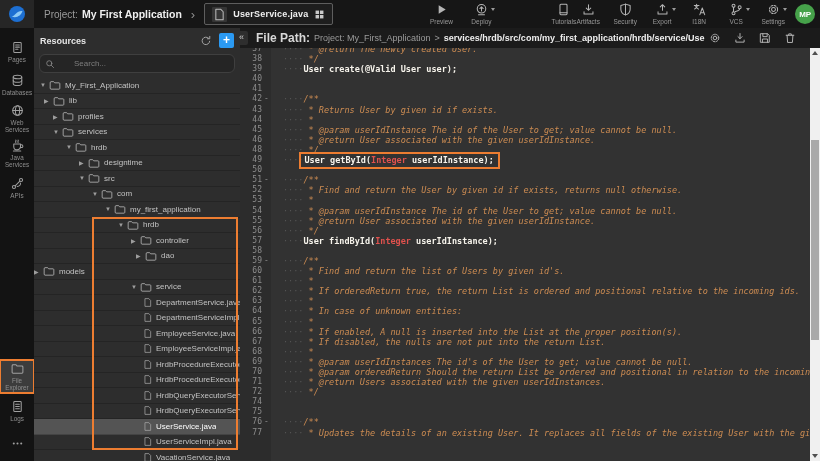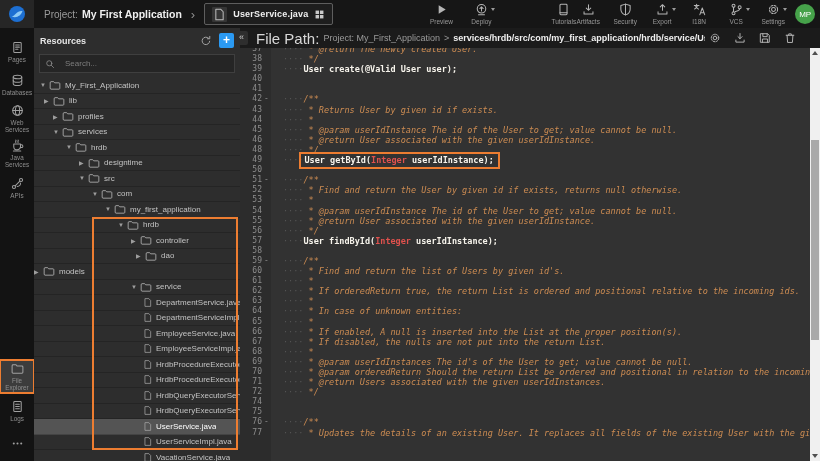--- a/index.html
+++ b/index.html
@@ -19,57 +19,57 @@
   .ft-icon{width:11px;height:13px;color:#bdbdbd;background:#353535;padding:1px 2px;border-radius:1px}
   .ft-label{font-size:9px;font-weight:bold;color:#f0f0f0;letter-spacing:.2px}
   .ft-grid{width:11px;height:11px;color:#c9c9c9}
   .actions-left{margin-left:96px;display:flex;gap:16px;align-items:flex-start}
   .actions-right{margin-left:auto;display:flex;gap:13px;align-items:flex-start;margin-right:10px}
   .tb-item{display:flex;flex-direction:column;align-items:center;min-width:24px;cursor:pointer}
   .tb-item.gap-left{margin-left:42px}
   .ticn{width:13px;height:13px;color:#b5b5b5;position:relative}
   .caret{position:absolute;right:-7px;top:5px;width:0;height:0;border-left:2.6px solid transparent;border-right:2.6px solid transparent;border-top:3.2px solid #9a9a9a}
   .tlbl{font-size:6.5px;color:#989898;margin-top:2px;white-space:nowrap}
-  .avatar{width:20px;height:20px;border-radius:50%;background:#46a24a;color:#fff;font-size:8px;font-weight:normal;display:flex;align-items:center;justify-content:center;margin-right:7px;flex:none;cursor:pointer}
+  .avatar{width:20px;height:20px;border-radius:50%;background:#46a24a;color:#fff;font-size:8px;font-weight:bold;display:flex;align-items:center;justify-content:center;margin-right:7px;flex:none;cursor:pointer}
 
   
   .main{display:flex;height:433px}
 
   
   .rail{width:34px;background:#131313;display:flex;flex-direction:column;align-items:center;padding-top:8px;box-sizing:border-box;flex:none}
   .rail-item{width:34px;min-height:31px;display:flex;flex-direction:column;align-items:center;justify-content:center;padding:2px 0;box-sizing:border-box;cursor:pointer;margin-bottom:2px}
   .ricon{width:13px;height:13px;color:#a0a0a0}
   .rlabel{font-size:6.3px;line-height:7px;text-align:center;margin-top:2px;color:#8f8f8f;width:34px}
   .rail-item.active{background:#3c3c3c;outline:2px solid #ED7D31;outline-offset:-1px}
   .rail-spacer{flex:1}
 
   
   .resources{width:206px;background:#2d2d2d;display:flex;flex-direction:column;position:relative;overflow:hidden;flex:none}
   .res-head{height:25px;display:flex;align-items:center;padding:0 6px;gap:7px;flex:none}
   .res-title{font-size:9px;font-weight:bold;color:#e6e6e6;flex:1}
   .res-refresh{width:12px;height:12px;color:#a9a9a9;cursor:pointer}
   .res-add{width:15px;height:15px;background:#2b9af3;color:#fff;border-radius:2px;font-size:12px;line-height:14px;text-align:center;font-weight:bold;cursor:pointer}
-  .res-search{margin:1px 5px 5px;height:17px;background:#252525;border:1px solid #3f3f3f;border-radius:0;display:flex;align-items:center;padding:0 5px;gap:8px;flex:none}
+  .res-search{margin:1px 5px 5px;height:17px;background:#252525;border:1px solid #3f3f3f;border-radius:6px;display:flex;align-items:center;padding:0 5px;gap:17px;flex:none}
   .search-icon{width:10px;height:10px;color:#8f8f8f;flex:none}
   .res-search input{background:transparent;border:none;outline:none;color:#bbb;font-size:8px;width:100%;font-family:inherit}
   .res-search input::placeholder{color:#7e7e7e}
   .tree{flex:1;overflow:hidden;position:relative}
   .trow{height:15.5px;box-sizing:border-box;display:flex;align-items:center;border-bottom:1px solid rgba(0,0,0,.18);color:#c3c3c3;font-size:8px;white-space:nowrap;cursor:pointer}
   .trow.selected{background:#545454;color:#fff}
   .tchev{width:9px;font-size:6px;color:#9d9d9d;flex:none}
   .ticon{width:12px;height:10px;color:#a9a9a9;flex:none;margin-right:4px}
   .ticon.tfile{width:8px;height:11px}
   .tlabel{overflow:hidden}
   .tree-hl{position:absolute;left:58px;top:139px;width:146px;height:233px;border:2px solid #ED7D31;box-sizing:border-box;pointer-events:none;z-index:5}
 
   
   .editor{flex:1;display:flex;flex-direction:column;background:#323232;position:relative;min-width:0}
   .pathbar{height:20px;background:#1b1b1b;display:flex;align-items:center;padding:0 8px 0 16px;gap:4px;position:relative;flex:none;z-index:4}
   .collapse-btn{position:absolute;left:-5px;top:3px;width:13px;height:14px;background:#2e2e2e;color:#cfcfcf;font-size:9px;line-height:13px;text-align:center;border-radius:2px;cursor:pointer}
-  .pb-label{font-size:15px;font-weight:normal;color:#d8d8d8;white-space:nowrap}
+  .pb-label{font-size:12px;font-weight:bold;color:#d8d8d8;white-space:nowrap}
   .pb-prefix,.pb-sep{font-size:9px;color:#9b9b9b;white-space:nowrap}
   .pb-path{font-size:9px;font-weight:bold;color:#efefef;white-space:nowrap;overflow:hidden}
   .pb-icons{margin-left:auto;display:flex;gap:13px;margin-right:16px}
   .pb-ic{width:12px;height:12px;color:#b9b9b9;cursor:pointer}
 
   .code-wrap{flex:1;position:relative;overflow:hidden;background:linear-gradient(90deg,#2c2c2c 0,#2c2c2c 31px,#323232 31px)}
   .code{margin-top:-4px}
   .cl{height:10.1px;line-height:10.1px;display:flex;white-space:pre;font-family:"DejaVu Sans Mono",monospace;font-size:8.5px}
   .ln{width:22px;flex:none;text-align:right;color:#8d8d8d;font-size:8px}
   .fold{width:9px;flex:none;text-align:center;color:#8d8d8d;font-size:8px}

